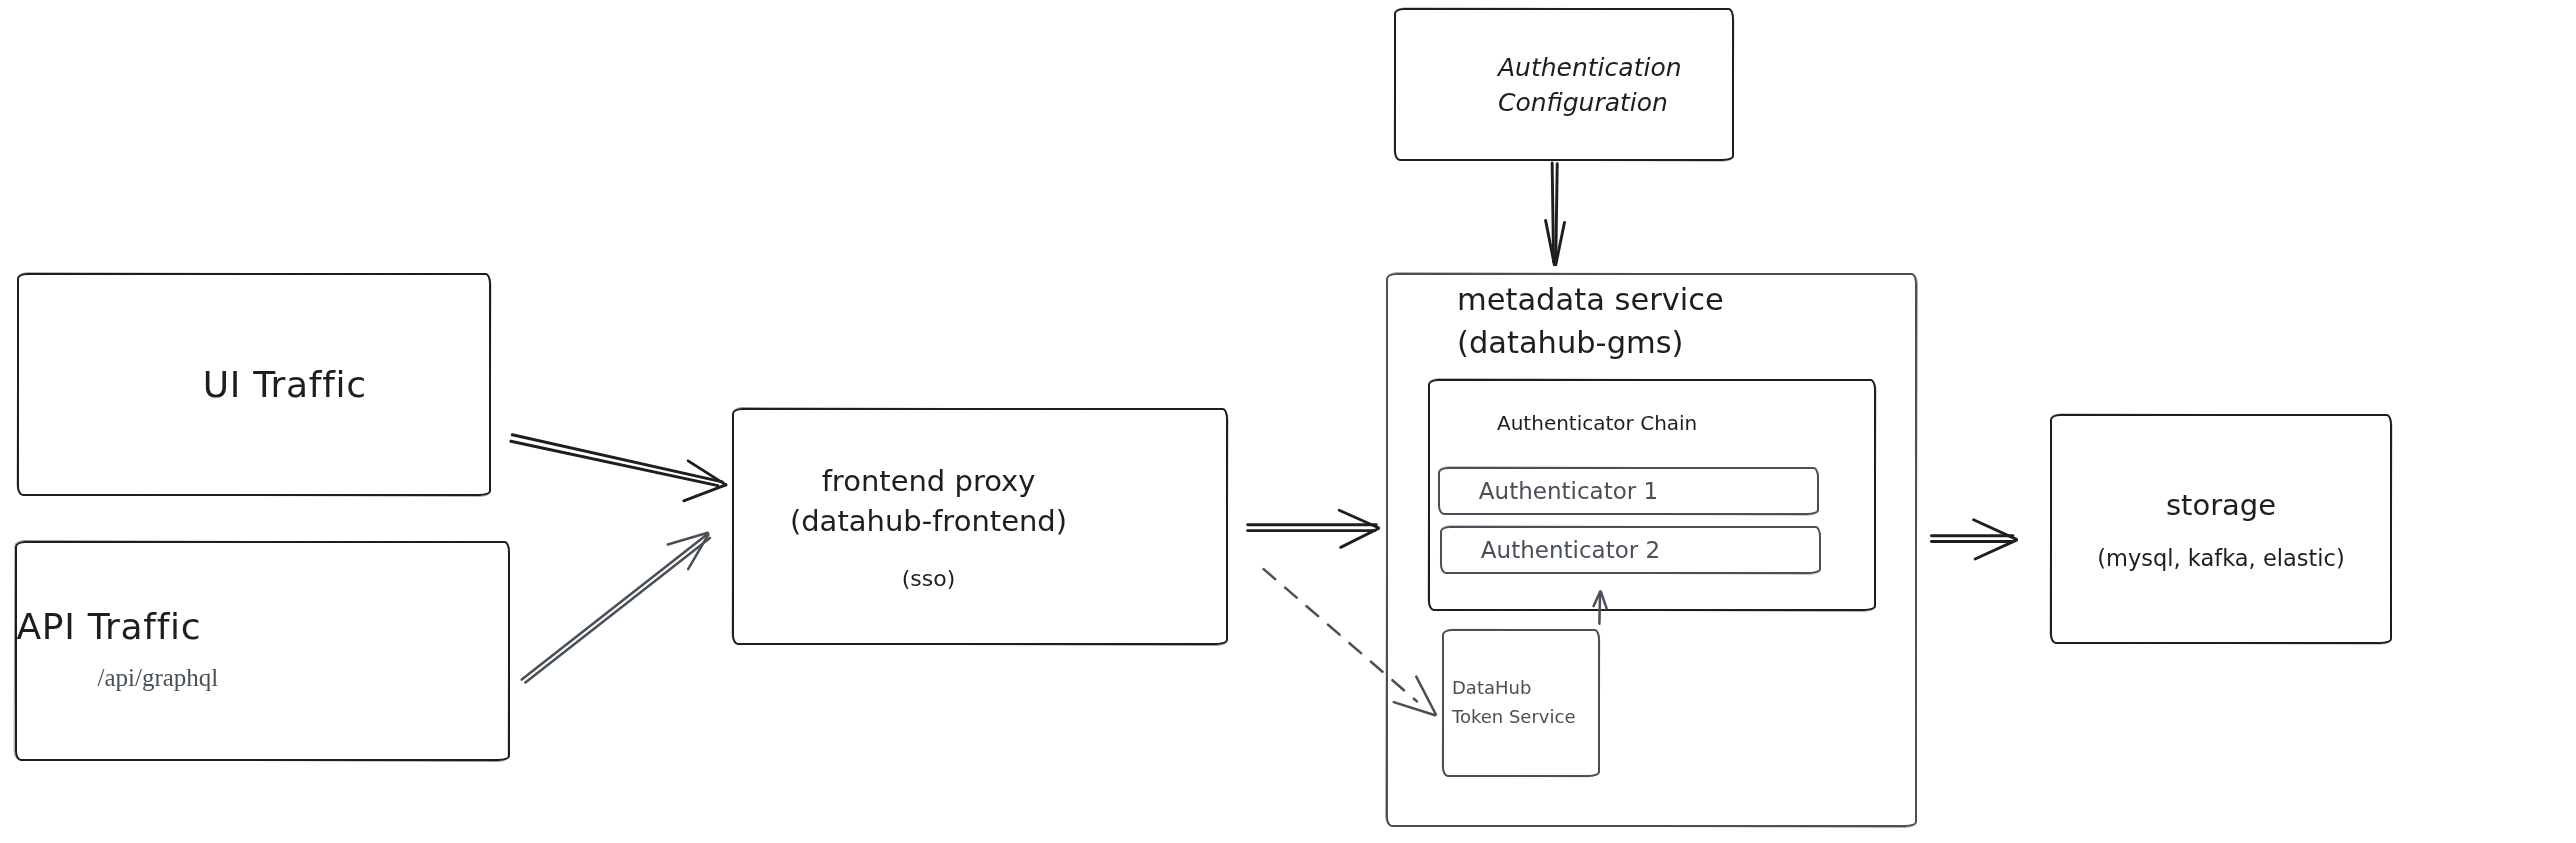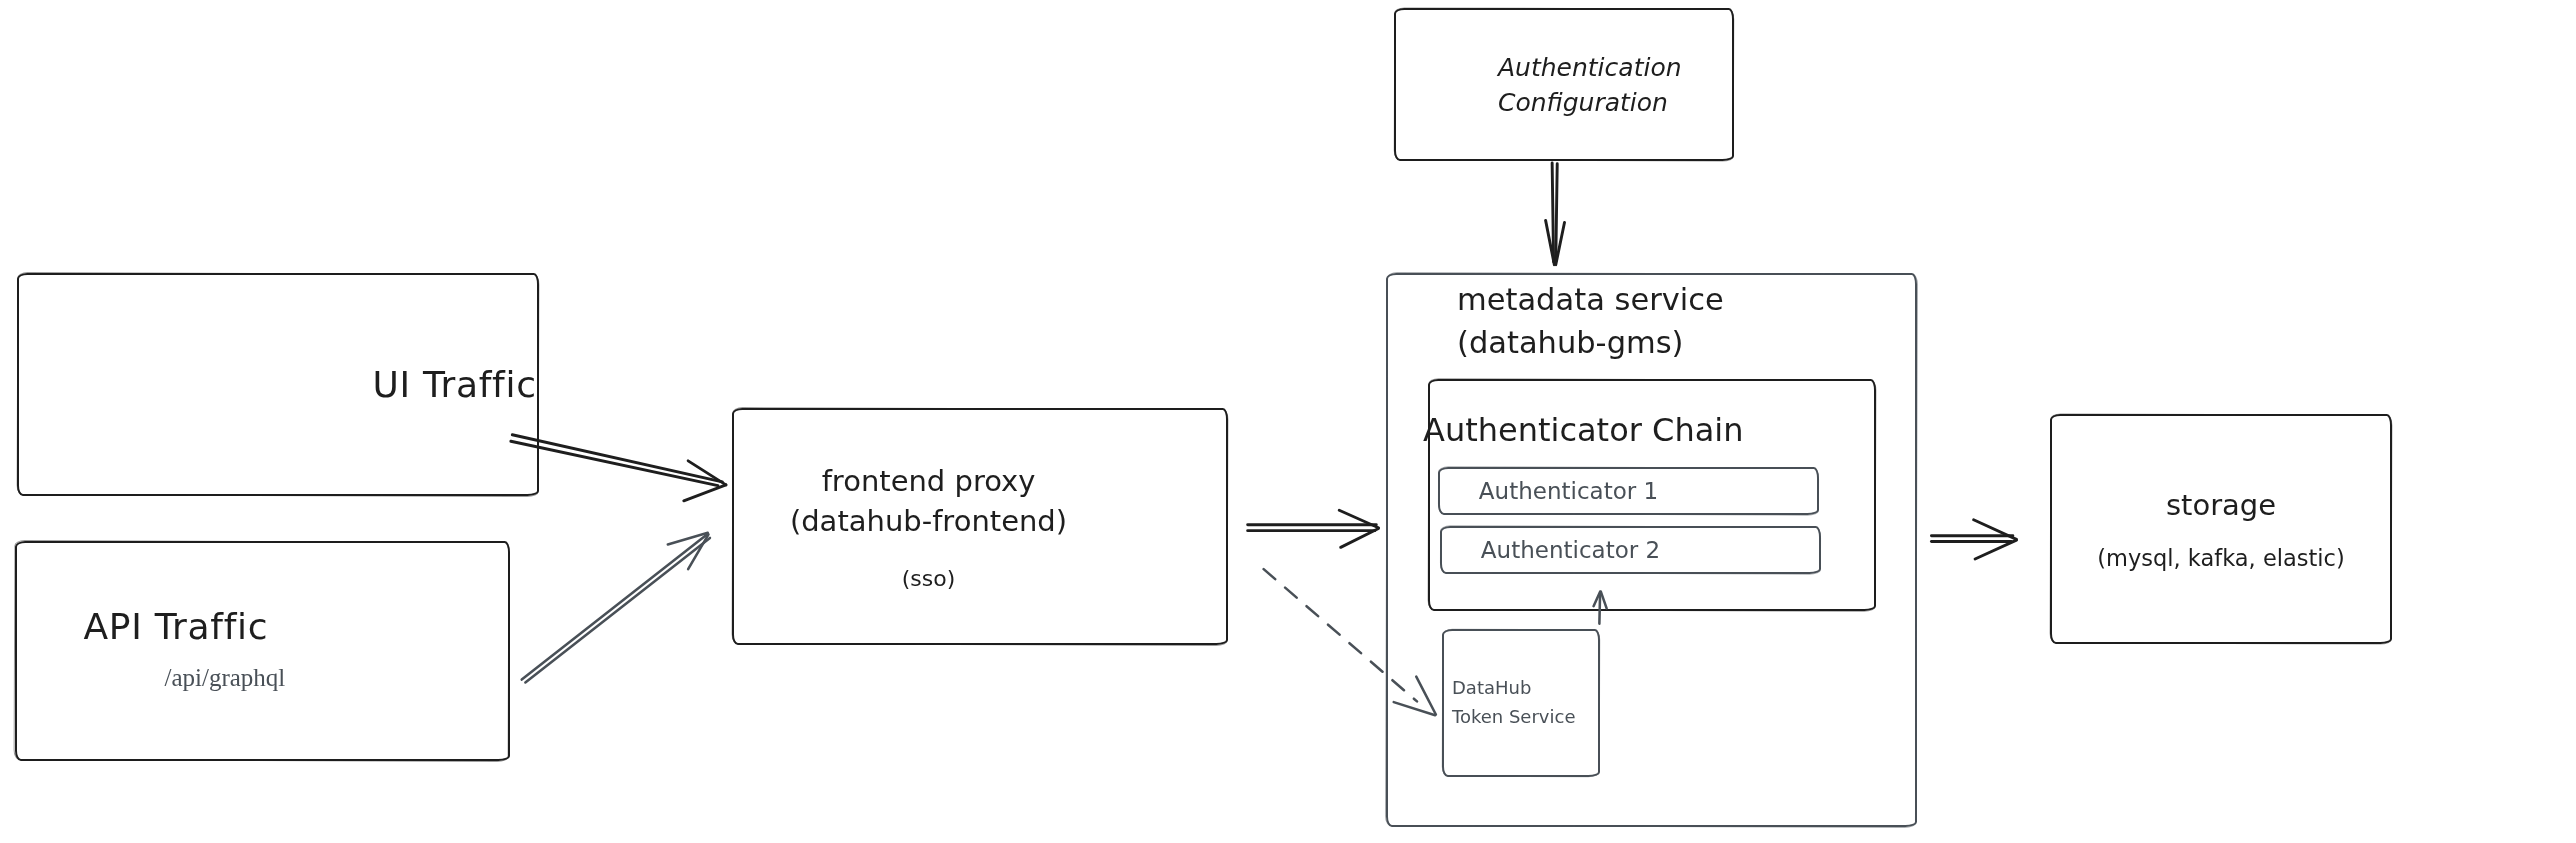--- a/index.html
+++ b/index.html
@@ -32,39 +32,39 @@
     border-radius:inherit;
     transform:rotate(.22deg);
     pointer-events:none;
   }
   .box.black{--bc:var(--ink);}
   .box.gray{--bc:var(--muted);border-width:2.2px;color:var(--muted);}
   .flex-center{display:flex;flex-direction:column;justify-content:center;}
   .nowrap{white-space:nowrap;}
 
   
-  .ui-traffic{left:16.7px;top:273px;width:522px;height:223px;align-items:flex-end;padding-left:62px;}
+  .ui-traffic{left:16.7px;top:273px;width:474px;height:223px;align-items:center;padding-left:62px;}
   .ui-traffic .big{font-size:36px;letter-spacing:0.7px;}
 
-  .api-traffic{left:14.5px;top:541px;width:495px;height:220px;padding-left:67px;}
+  .api-traffic{left:14.5px;top:541px;width:495px;height:220px;}
   .api-traffic .big{font-size:36px;letter-spacing:0.7px;}
   .api-endpoints{margin:13px 0 0 81px;font-size:25px;line-height:1.45;color:var(--muted);font-family:Liberation Serif, serif;}
 
   .frontend-proxy{left:732px;top:408px;width:496px;height:237px;align-items:center;padding-right:124px;padding-left:21px;}
   .frontend-proxy .line{font-size:29px;line-height:1.35;}
   .frontend-proxy .note{font-size:22px;margin-top:25px;}
 
   .auth-config{left:1394px;top:8px;width:340px;height:153px;align-items:flex-start;padding-left:102px;}
   .auth-config .line{font-size:25px;line-height:1.4;font-style:italic;}
 
   .metadata-service{left:1386px;top:273px;width:531px;height:554px;--bc:var(--muted);border-width:2.2px;}
   .metadata-title{position:absolute;left:1457px;top:279px;font-size:30.5px;line-height:1.4;color:var(--ink);}
 
   .auth-chain{left:1428px;top:379px;width:448px;height:232px;}
-  .chain-title{position:absolute;left:1423px;top:411px;font-size:32px;color:var(--ink);text-align:right;}
+  .chain-title{position:absolute;left:1497px;top:411px;font-size:20px;color:var(--ink);text-align:right;}
 
   .auth-item{height:48px;display:flex;align-items:center;justify-content:center;padding-right:120px;}
   .auth-item .lbl{font-size:23px;color:var(--muted);}
   .auth-item-1{left:1438px;top:467px;width:381px;}
   .auth-item-2{left:1440px;top:526px;width:381px;}
 
   .token-service{left:1442px;top:629px;width:158px;height:148px;padding-left:8px;}
   .token-service .line{font-size:18px;line-height:1.6;color:var(--muted);}
 
   .storage{left:2050px;top:414px;width:342px;height:230px;align-items:center;}

